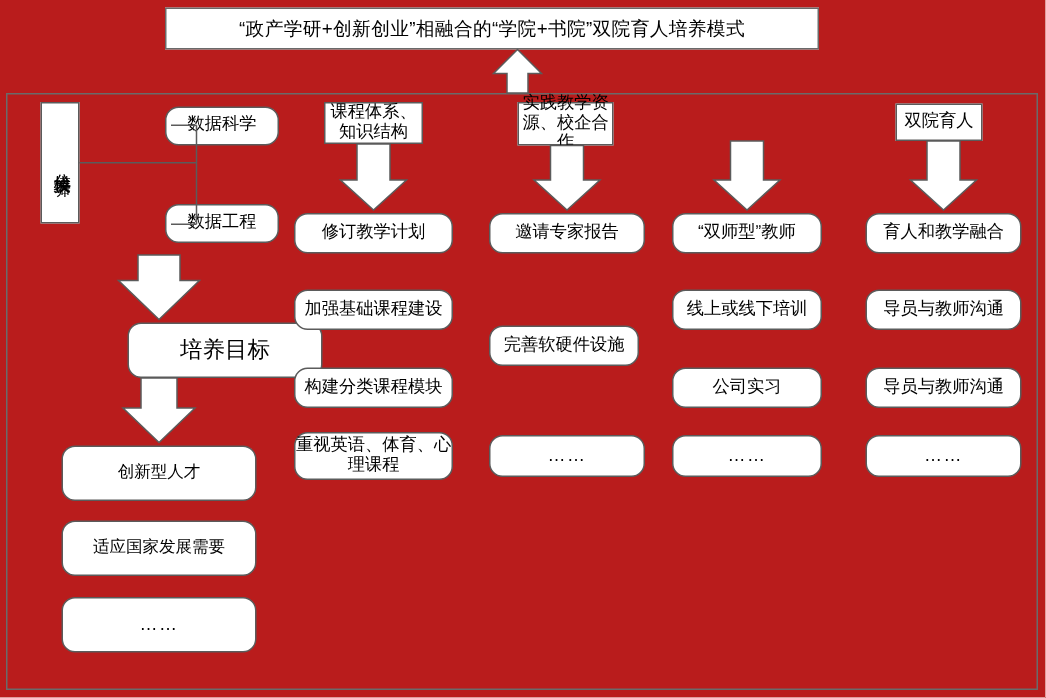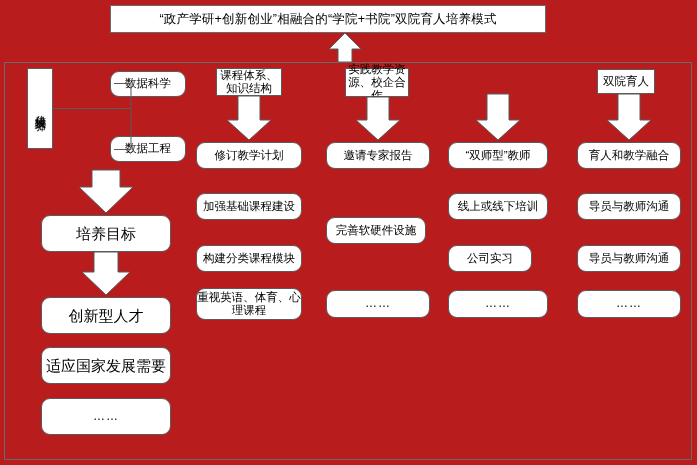--- a/index.html
+++ b/index.html
@@ -43,22 +43,22 @@
   }
   .hdr{ font-size:11.5px; }
   .leaf{ font-size:11.5px; }
   .vert-box{
     writing-mode:vertical-rl;
     text-orientation:upright;
     font-size:11.5px;
     letter-spacing:1px;
     padding:4px 0;
   }
-  .big{ font-size:15px; }
-  .med{ font-size:15px; }
+  .big{ font-size:15px;margin-left:44px; }
+  .med{ font-size:11px; }
   .dots{ font-size:12px; letter-spacing:1px; }
 
   svg.overlay{
     position:absolute;
     left:0; top:0;
     width:697px; height:465px;
     pointer-events:none;
     overflow:visible;
   }
 </style>
@@ -132,21 +132,21 @@
   <div class="box rounded dots" style="left:326px; top:290px; width:104px; height:28px;">
     <span>……</span>
   </div>
 
   <div class="box rounded leaf" style="left:448px; top:142px; width:100px; height:27px;align-items:center;">
     <span>“双师型”教师</span>
   </div>
   <div class="box rounded leaf" style="left:448px; top:193px; width:100px; height:27px;">
     <span>线上或线下培训</span>
   </div>
-  <div class="box rounded leaf" style="left:448px; top:245px; width:84px; height:27px;">
+  <div class="box rounded leaf" style="left:448px; top:245px; width:100px; height:27px;">
     <span>公司实习</span>
   </div>
   <div class="box rounded dots" style="left:448px; top:290px; width:100px; height:28px;">
     <span>……</span>
   </div>
 
   <div class="box hdr" style="left:597px; top:69px; width:58px; height:25px;">
     <span>双院育人</span>
   </div>
   <div class="box rounded leaf" style="left:577px; top:142px; width:104px; height:27px;">

